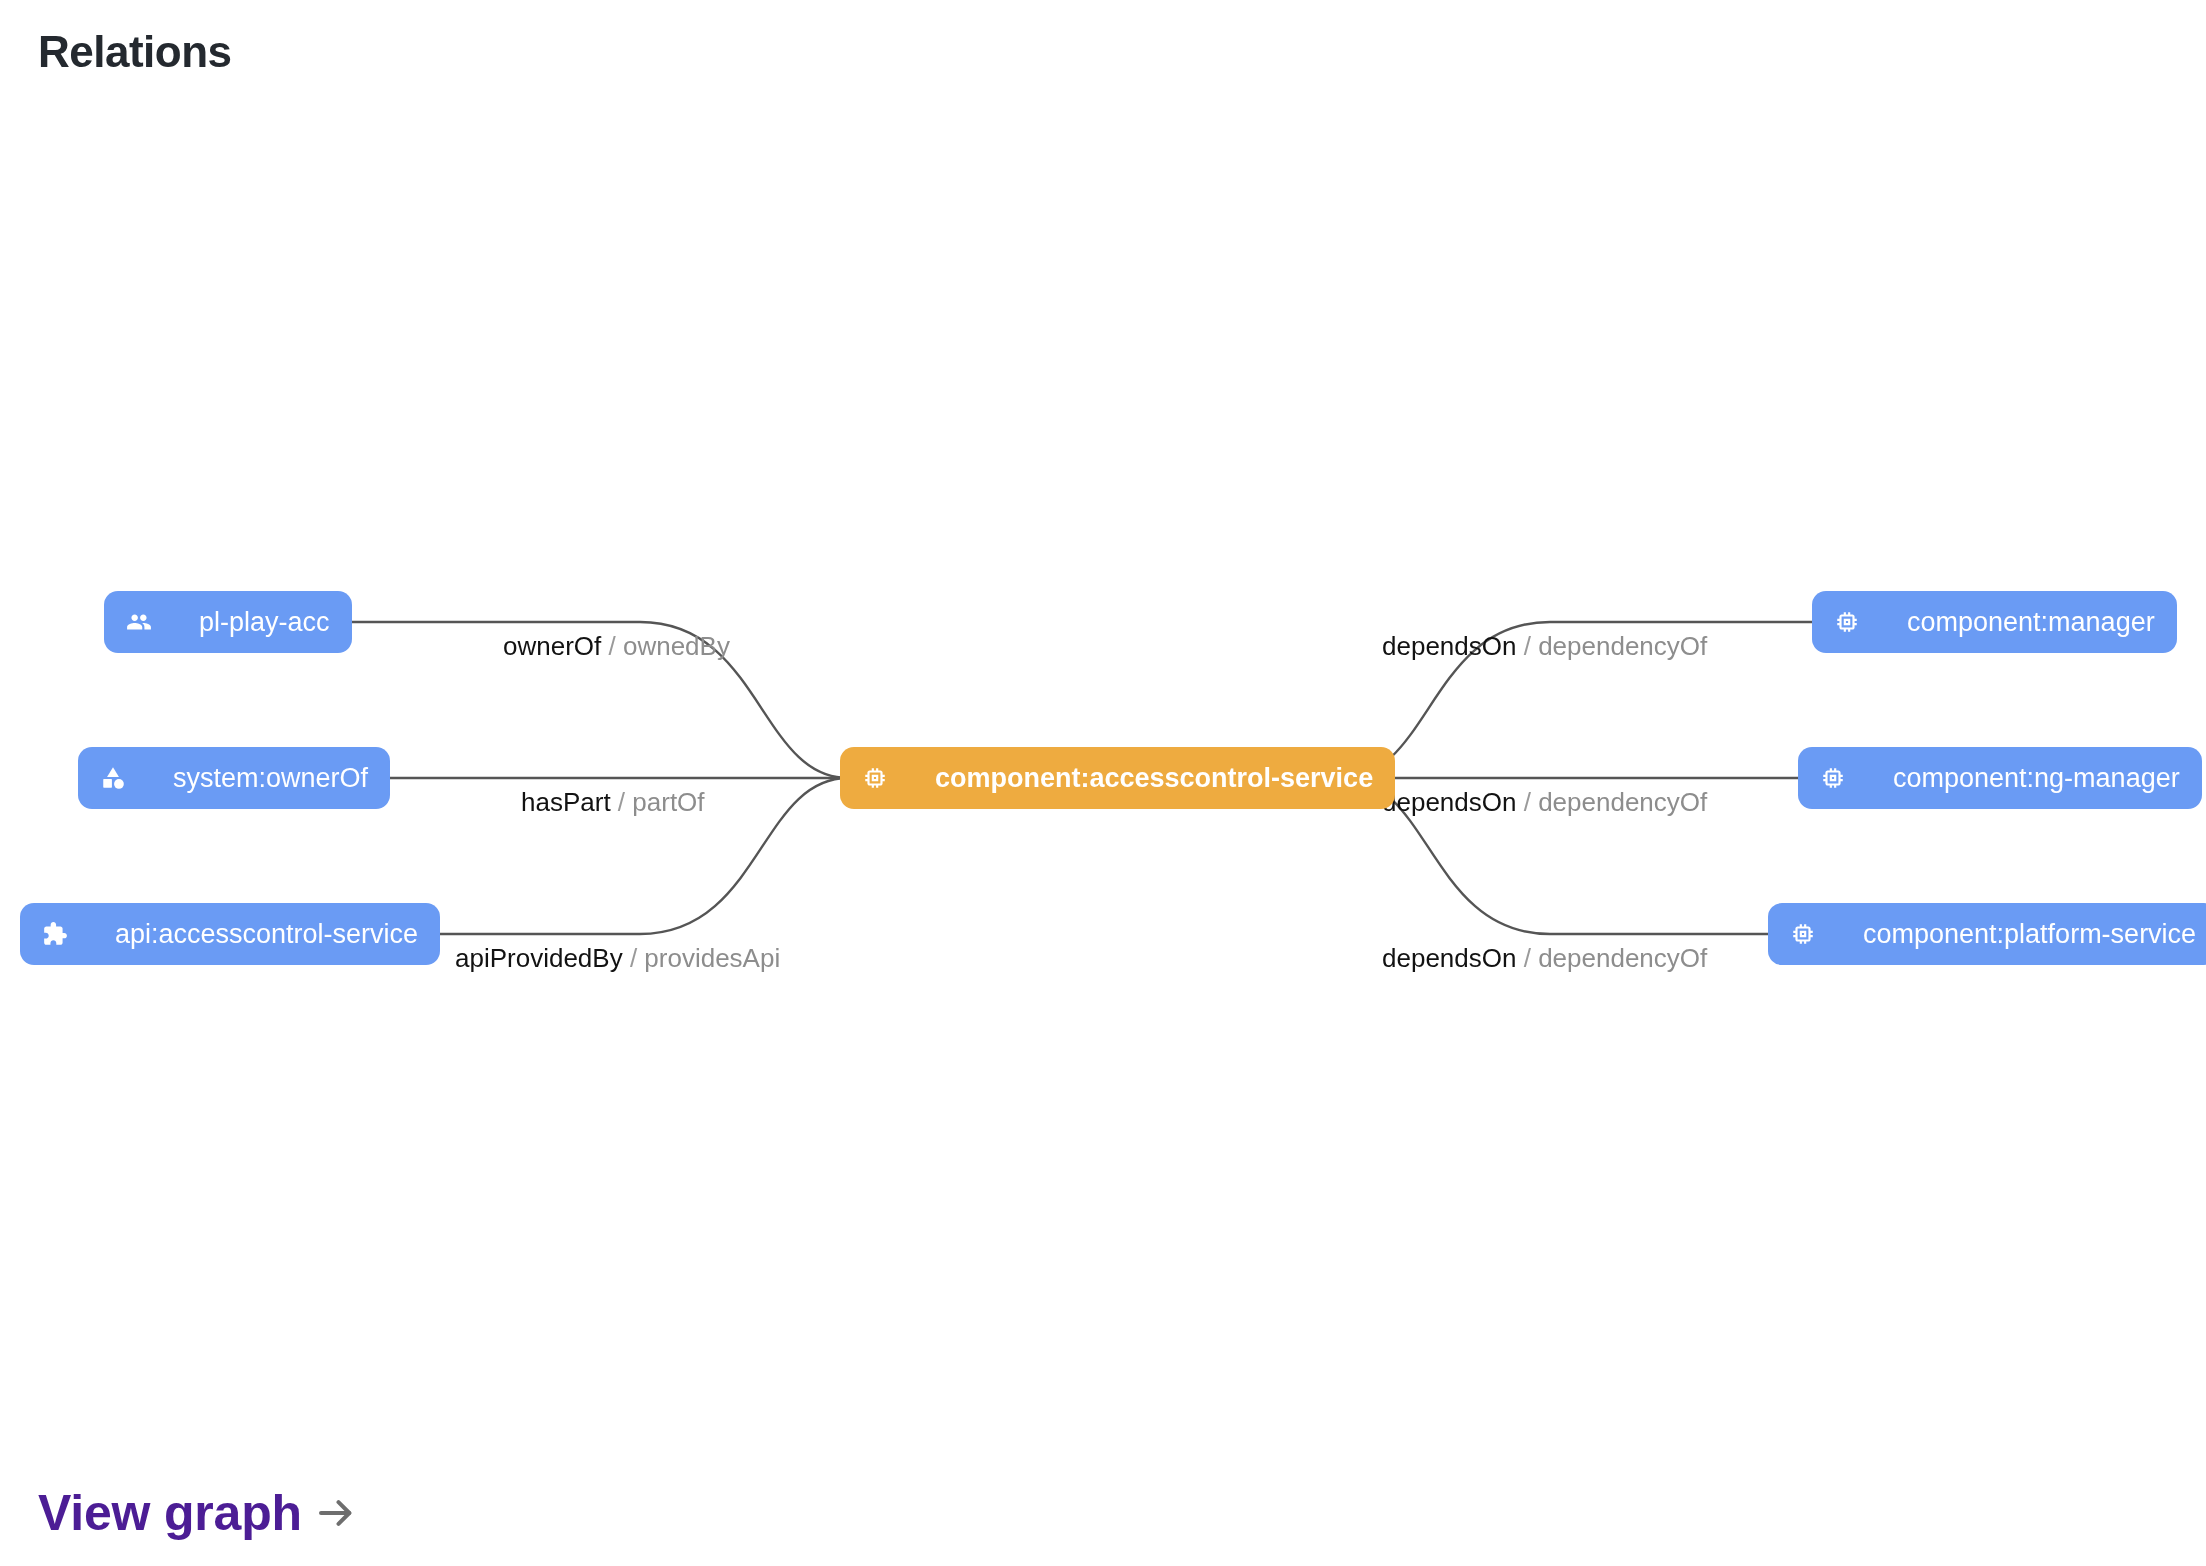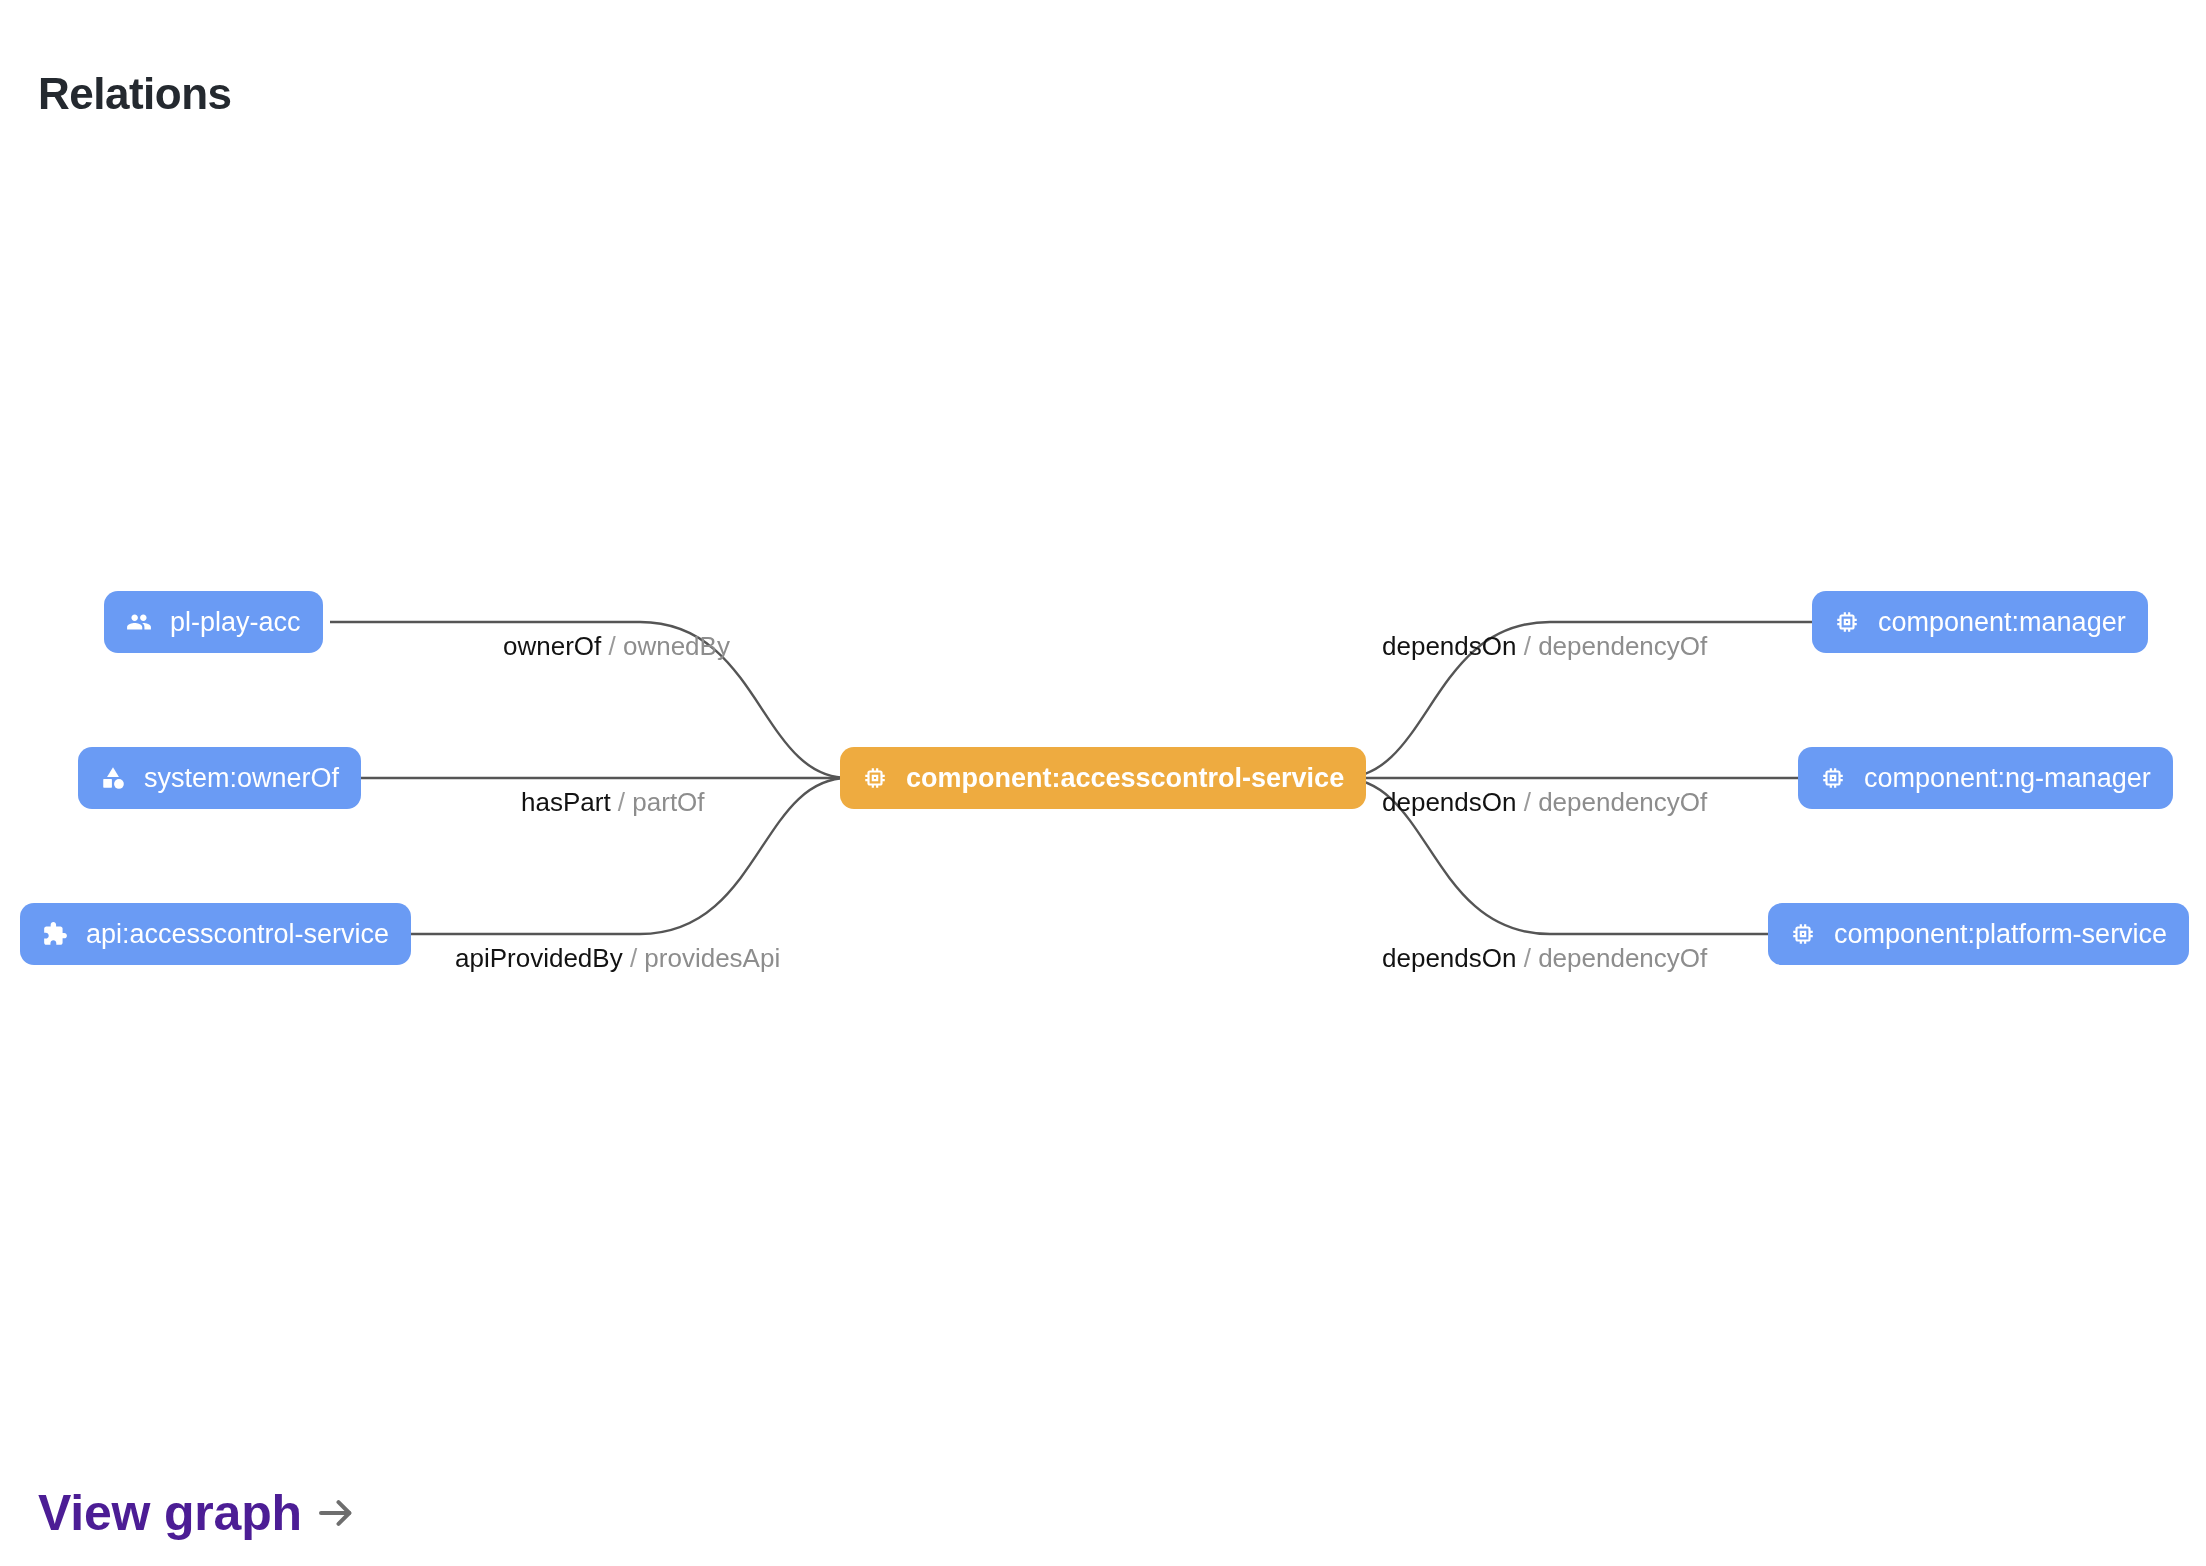--- a/index.html
+++ b/index.html
@@ -19,21 +19,20 @@
   
   .page-title {
     position: absolute;
     left: 38px;
     top: 28px;
     font-size: 44px;
     font-weight: bold;
     color: #24292f;
     letter-spacing: -0.5px;
     line-height: 1.1;
-    margin-top: 42px;
   }
 
   
   .graph-canvas {
     position: absolute;
     left: 0;
     top: 0;
     width: 1769px;
     height: 1440px;
   }
@@ -49,20 +48,21 @@
   .node {
     position: absolute;
     display: flex;
     align-items: center;
     height: 62px;
     border-radius: 14px;
     padding: 0 22px;
     box-sizing: border-box;
     white-space: nowrap;
     background: #6a9bf4;
+    gap: 29px;
   }
   .node.focus {
     background: #eeab40;
   }
   .node-icon {
     display: flex;
     align-items: center;
     justify-content: center;
     width: 26px;
     height: 26px;

